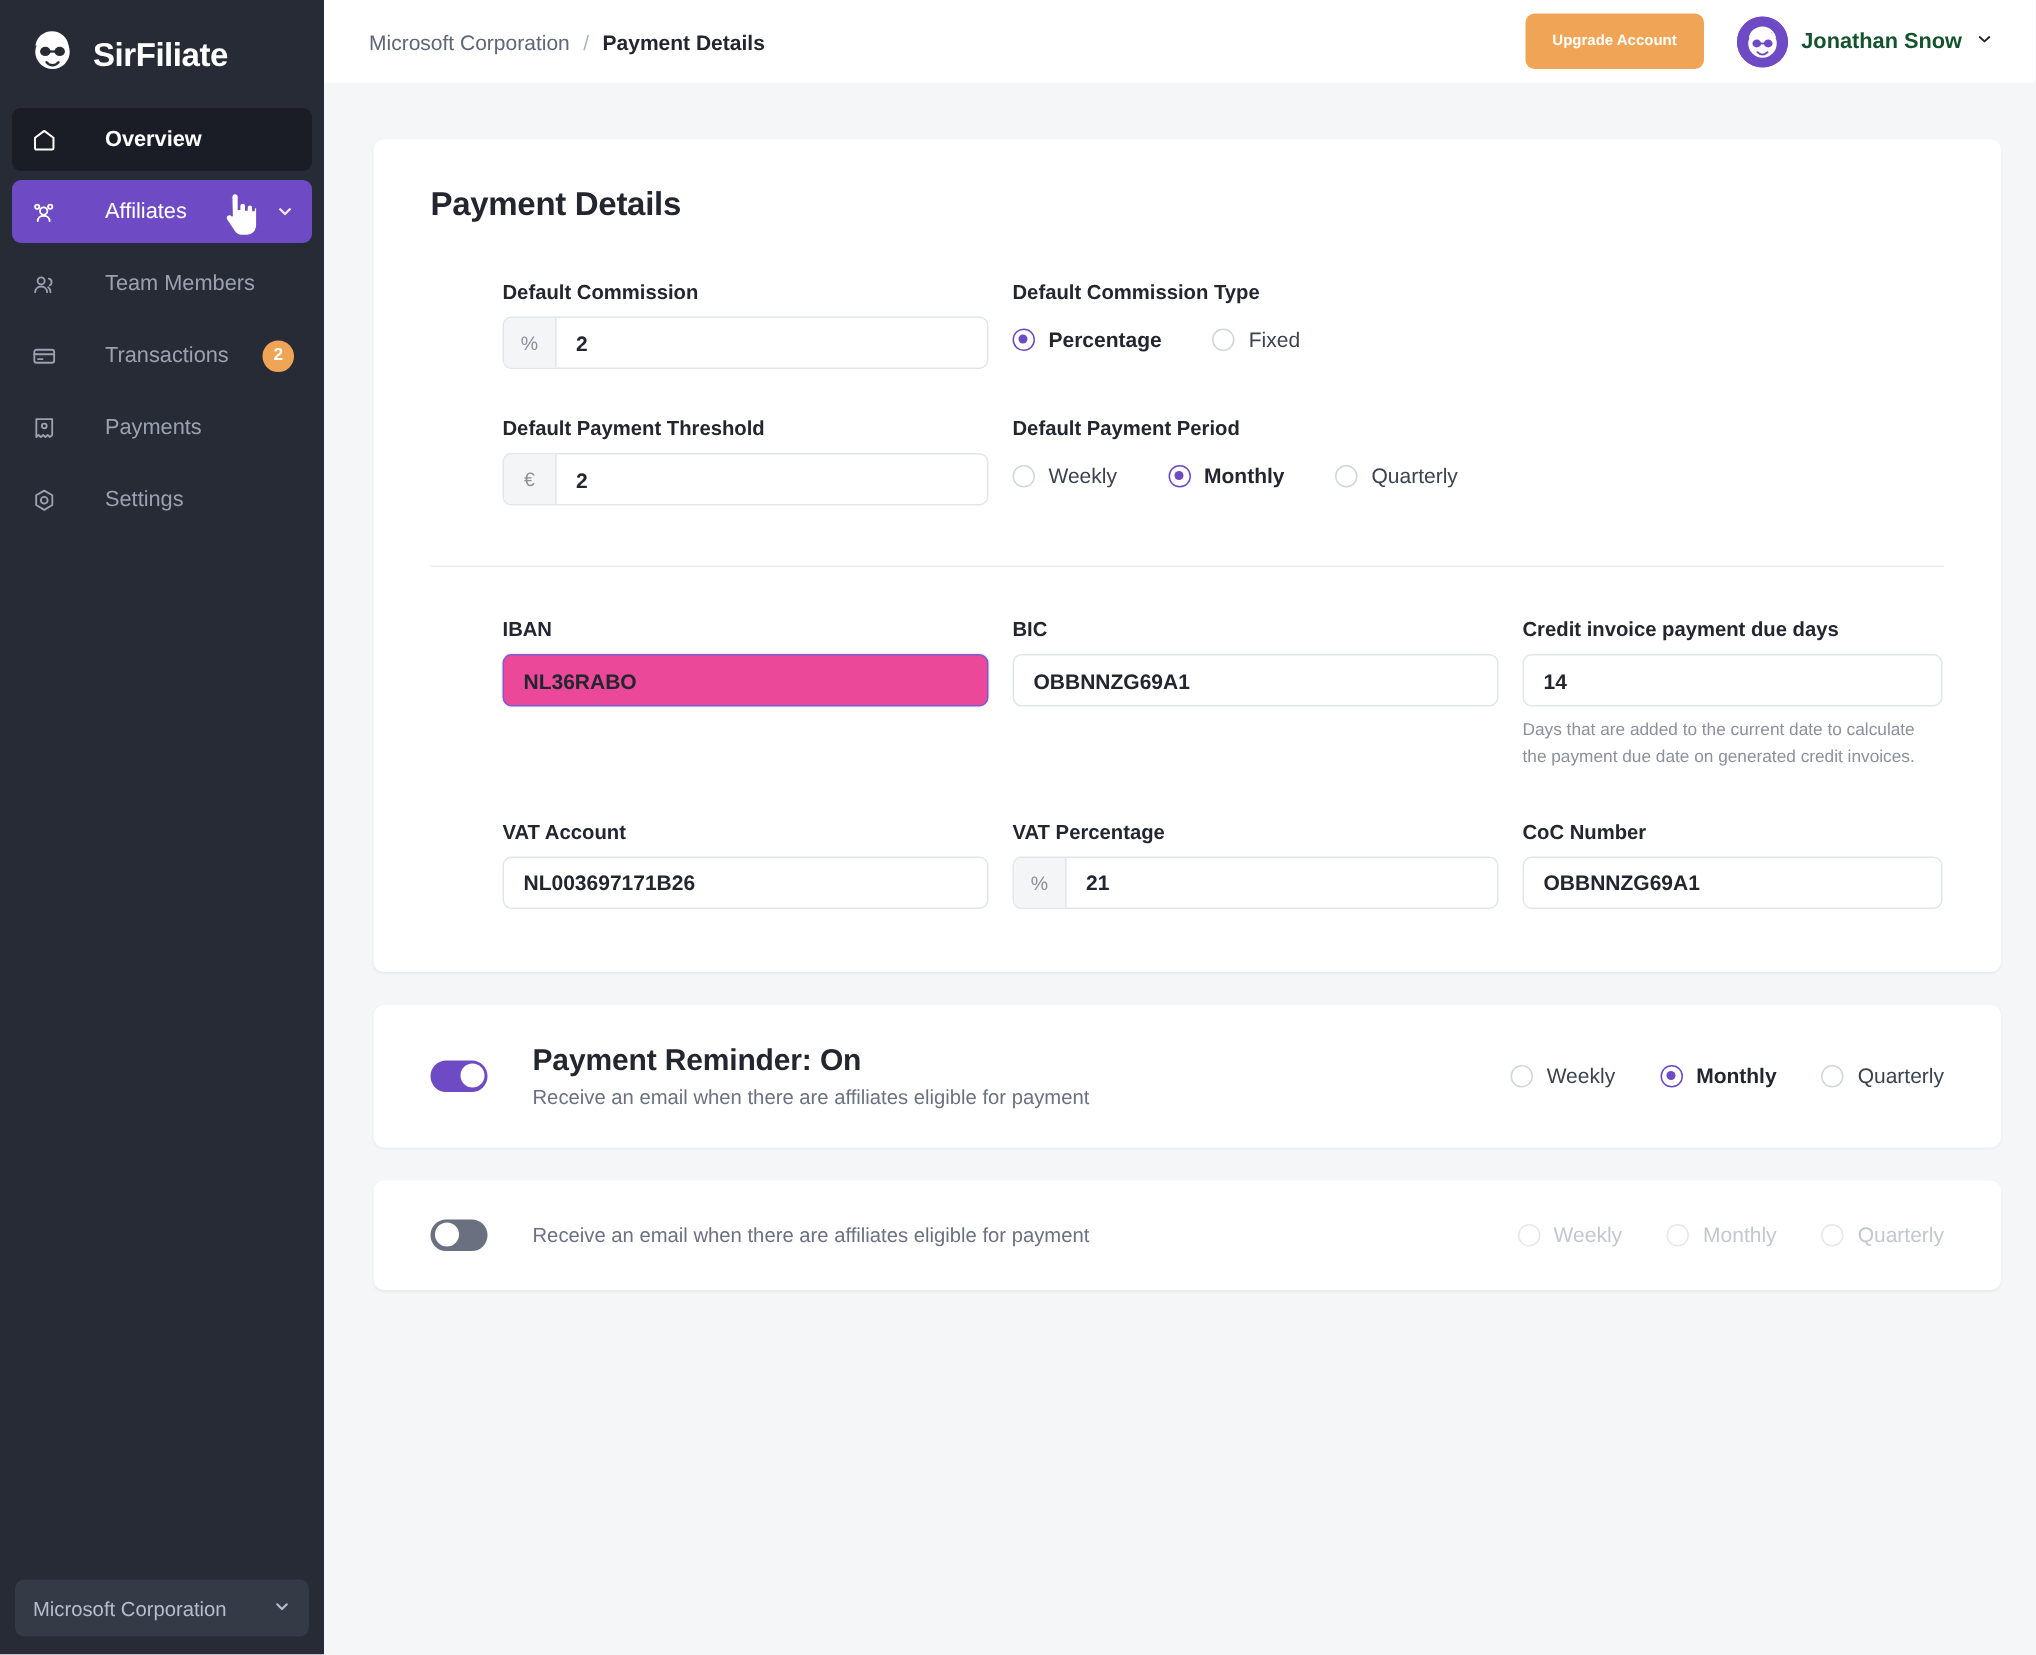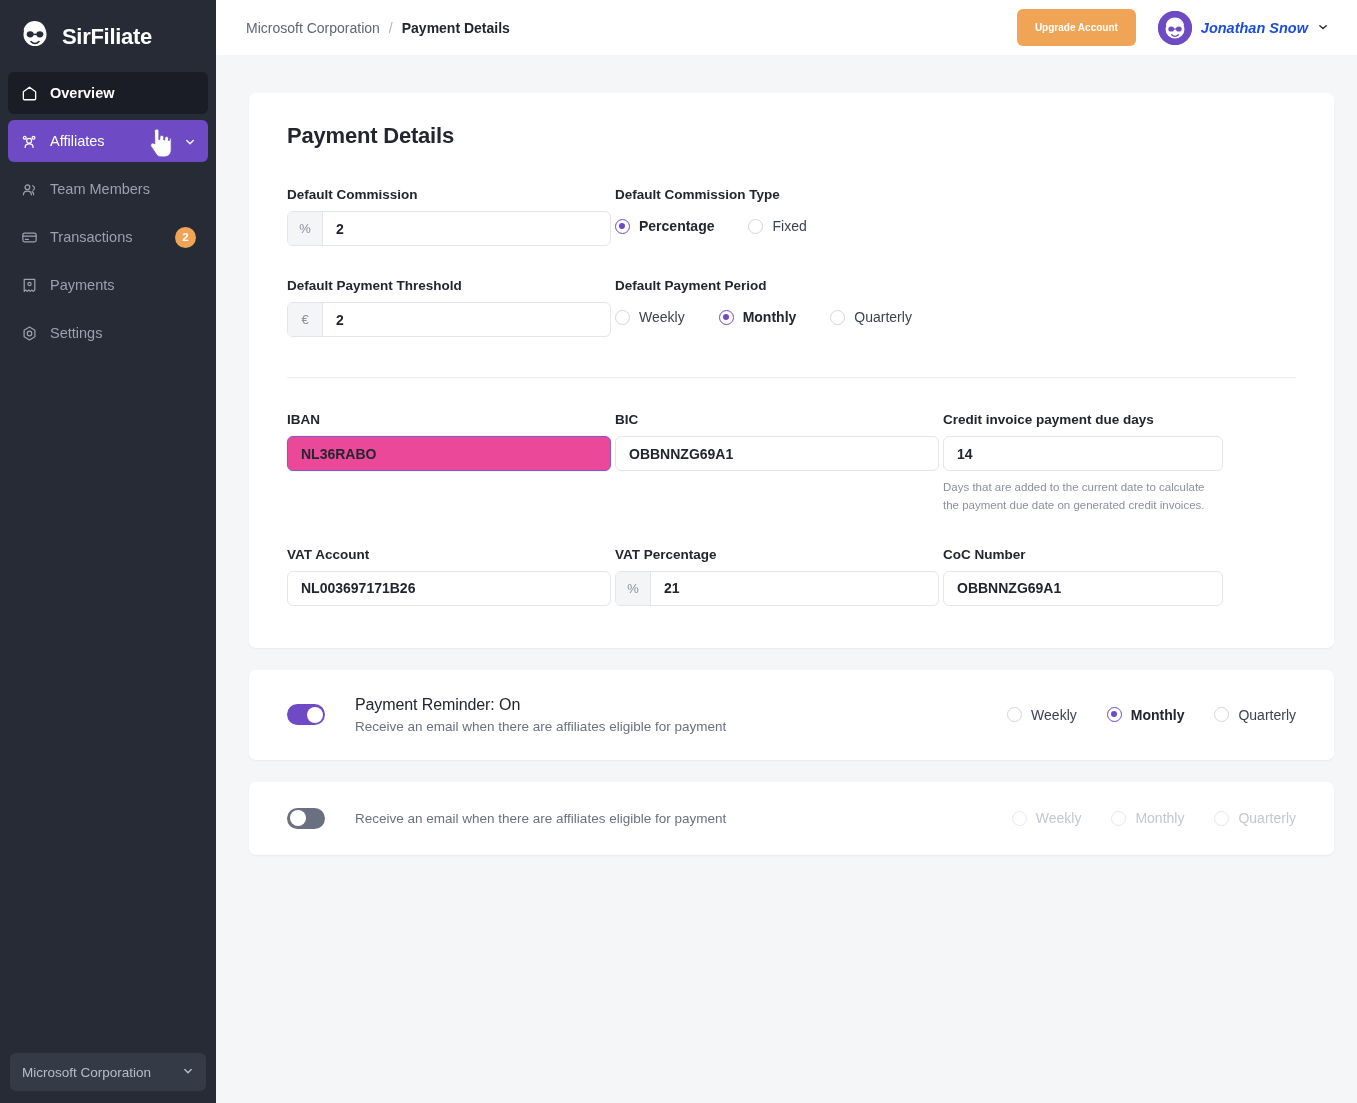--- a/index.html
+++ b/index.html
@@ -29,21 +29,21 @@
   .brand-name {
     color: #ffffff; font-size: 22px; font-weight: bold;
     letter-spacing: -0.3px;
   }
   .nav { margin-top: 4px; }
   .nav-item {
     display: flex; align-items: center;
     height: 42px; margin: 0 8px 6px 8px;
     padding: 13px 12px; border-radius: 6px;
     color: #9ba1b0; font-size: 14.5px;
-    position: relative; cursor: pointer;
+    position: relative; cursor: pointer; gap: 20px;
   }
   .nav-item .ico {
     width: 18px; height: 18px; flex: 0 0 18px;
     margin-right: 12px; display: flex;
     align-items: center; justify-content: center;
   }
   .nav-item .lbl { flex: 1 1 auto; white-space: nowrap; }
   .nav-item.active-dark {
     background: #1a1d25; color: #ffffff; font-weight: bold;
   }
@@ -88,39 +88,39 @@
     border: none; border-radius: 6px;
     height: 37px; padding: 0 18px; cursor: pointer;
     font-family: "Liberation Sans", sans-serif;
   }
   .user-menu { display: flex; align-items: center; gap: 9px; cursor: pointer; }
   .avatar {
     width: 34px; height: 34px; border-radius: 50%;
     background: #6e4bc4; display: flex;
     align-items: center; justify-content: center;
   }
-  .user-name { font-size: 14.5px; font-weight: bold; color: #1d4ed8; font-style: italic; }
+  .user-name { font-size: 14.5px; font-weight: bold; color: #14532d; }
 
   
   .main {
     flex: 1 1 auto; overflow: hidden;
     padding: 38px 22px 0 33px;
   }
   .card {
     background: #ffffff; border-radius: 7px;
     box-shadow: 0 1px 2px rgba(20,25,45,.05);
     width: 1085px;
   }
   .card-form { padding: 30px 38px 42px 38px; }
   .page-title {
     font-size: 22px; font-weight: bold; color: #23262f;
     margin: 0 0 38px 0; letter-spacing: -0.2px;
   }
 
-  .grid-2 { display: flex; gap: 4px; }
+  .grid-2 { display: flex; gap: 16px; margin-left: 48px; }
   .col-a { width: 324px; }
   .col-b { width: 324px; margin-left: 0; }
   .col-c { width: 280px; }
   .field { margin-bottom: 32px; }
   .field-label {
     font-size: 13.5px; font-weight: bold; color: #23262f;
     margin-bottom: 9px; display: block;
   }
   .input-wrap {
     display: flex; align-items: stretch;
@@ -195,21 +195,21 @@
   .switch.off { background: #6b7080; }
   .switch .knob {
     position: absolute; top: 2.5px;
     width: 16px; height: 16px; border-radius: 50%;
     background: #ffffff;
   }
   .switch.on .knob { left: 19.5px; }
   .switch.off .knob { left: 2.5px; }
   .toggle-texts { flex: 1 1 auto; }
   .toggle-title {
-    font-size: 16px; font-weight: normal; color: #23262f;
+    font-size: 20px; font-weight: bold; color: #23262f;
     margin-bottom: 5px; letter-spacing: -0.1px;
   }
   .toggle-title.muted { color: #4a4f5e; }
   .toggle-desc { font-size: 13.5px; color: #6b7180; }
   .toggle-radios { display: flex; align-items: center; margin-left: auto; }
   .toggle-radios .radio-opt { margin-right: 30px; }
   .toggle-radios .radio-opt:last-child { margin-right: 0; }
 </style>
 </head>
 <body>

